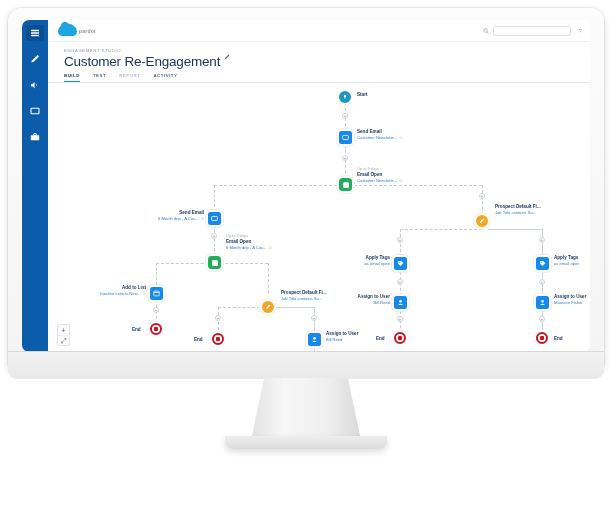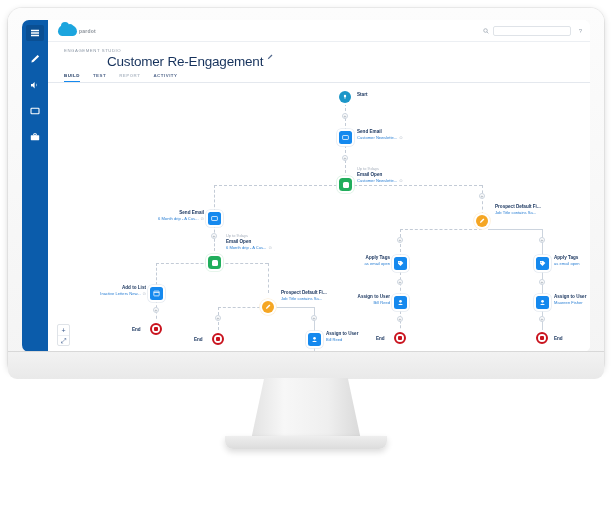--- a/index.html
+++ b/index.html
@@ -135,21 +135,21 @@
   #page-header {
     background: #ffffff;
     padding: 6px 0 0 16px;
     border-bottom: 1px solid #e4e8ee;
     flex-shrink: 0;
   }
   #breadcrumb {
     font-size: 4.3px; color: #8d98a6; letter-spacing: .55px;
     text-transform: uppercase;
   }
-  #page-title-row { display: flex; align-items: flex-start; gap: 4px; margin-top: 1px; margin-left: 43px; }
+  #page-title-row { display: flex; align-items: flex-start; gap: 4px; margin-top: 1px; }
   #page-title {
     font-size: 13.5px; color: #16325c; font-weight: 400; letter-spacing: -.2px;
   }
   #title-edit-icon { color: #53698d; display: flex; align-items: center; }
 
   #tab-bar { display: flex; gap: 13px; margin-top: 4px; }
   .tab {
     font-size: 4.4px; letter-spacing: .5px; text-transform: uppercase;
     color: #54698d; font-weight: 700; padding-bottom: 3px;
     border-bottom: 1.6px solid transparent;

